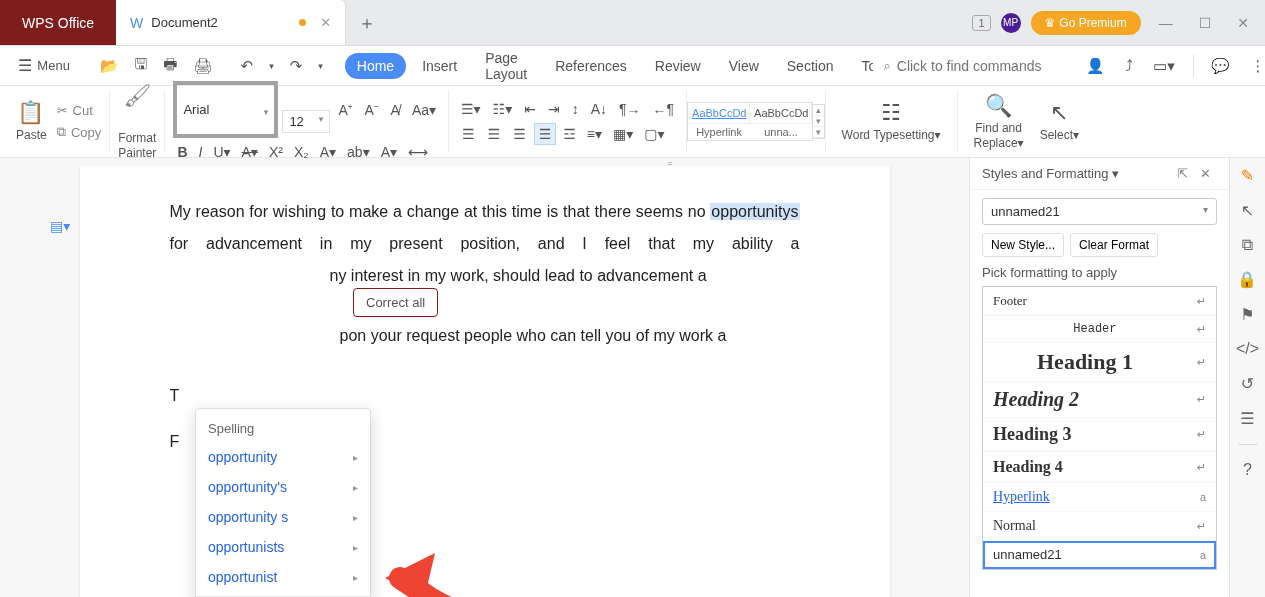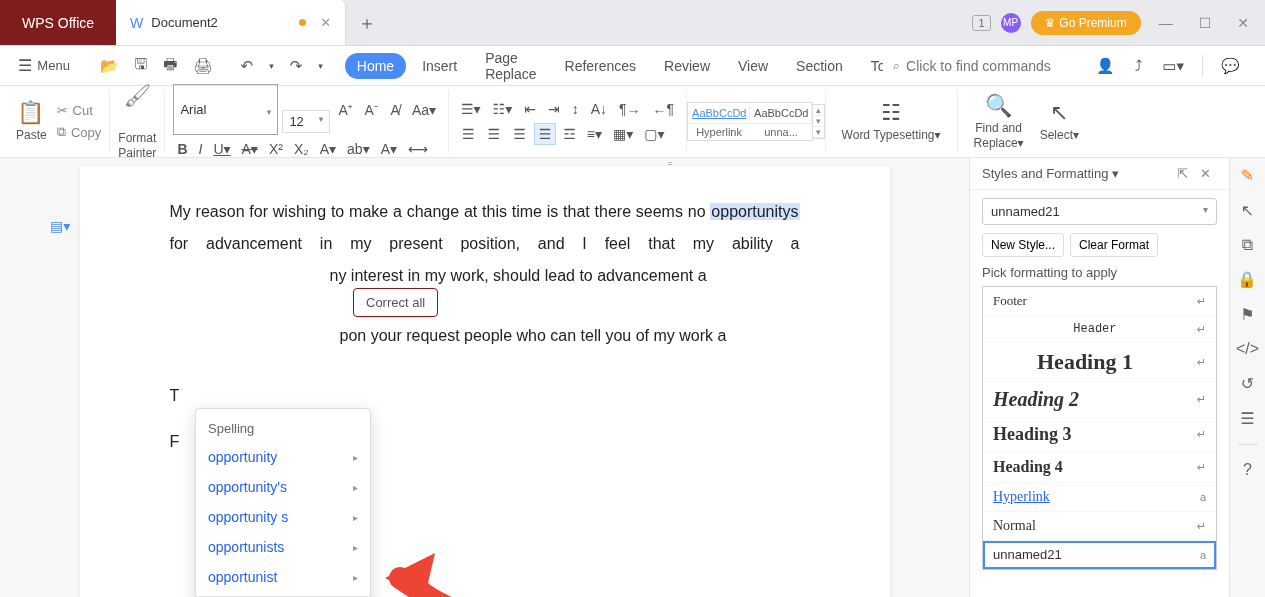--- a/index.html
+++ b/index.html
@@ -7,21 +7,21 @@
 
 
 .titlebar { height: 46px; background: #e8eaed; display: flex; align-items: center; border-bottom: 1px solid #ddd; }
 .app-tab { background: #7f1d1d; color: #fff; height: 100%; padding: 0 22px; display: flex; align-items: center; font-size: 14px; }
 .doc-tab { background: #fff; height: 100%; padding: 0 14px; display: flex; align-items: center; gap: 8px; border-right: 1px solid #ddd; border-top-right-radius: 6px; position: relative; min-width: 230px;}
 .doc-tab .doc-icon { color: #4a8cf7; font-size: 14px; }
 .dirty-dot { width: 7px; height: 7px; border-radius: 50%; background: #f0a020; margin-left: auto; margin-right: 6px; }
 .add-tab { padding: 0 12px; color: #666; font-size: 18px; cursor: pointer; }
 .titlebar-right { margin-left: auto; display: flex; align-items: center; gap: 10px; padding-right: 8px; }
 .square-badge { border: 1px solid #aaa; border-radius: 3px; padding: 1px 5px; font-size: 11px; color: #666; }
-.avatar { width: 20px; height: 20px; border-radius: 50%; background: #8b5cf6; color: #fff; font-size: 10px; display: flex; align-items: center; justify-content: center; }
+.avatar { width: 20px; height: 20px; border-radius: 50%; background: #4c1d95; color: #fff; font-size: 10px; display: flex; align-items: center; justify-content: center; }
 .premium { background: #f5a623; color: #fff; border-radius: 14px; padding: 5px 14px; font-size: 12px; display: flex; align-items: center; gap: 4px; }
 .win-ctrl { color: #888; padding: 0 8px; font-size: 14px; cursor: pointer; }
 
 
 .menubar { height: 40px; background: #fff; border-bottom: 1px solid #e5e5e5; display: flex; align-items: center; padding: 0 10px; gap: 4px; }
 .menu-btn { display: flex; align-items: center; gap: 5px; padding: 4px 8px; color: #555; cursor: pointer; }
 .hamburger { font-size: 16px; }
 .tool-icon { color: #555; padding: 4px 6px; cursor: pointer; font-size: 15px; }
 .menu-sep { width: 1px; height: 22px; background: #e0e0e0; margin: 0 4px; }
 .ribbon-tab { padding: 5px 12px; color: #555; cursor: pointer; font-size: 14px; }
@@ -34,21 +34,21 @@
 .ribbon { height: 72px; background: #fff; border-bottom: 1px solid #e5e5e5; display: flex; align-items: stretch; padding: 4px 8px; }
 .ribbon-group { display: flex; flex-direction: column; justify-content: center; padding: 0 8px; border-right: 1px solid #eee; position: relative; }
 .ribbon-group.row { flex-direction: row; align-items: center; }
 .paste-col { display: flex; flex-direction: column; align-items: center; justify-content: center; gap: 2px; }
 .paste-icon { font-size: 22px; color: #e7a45a; }
 .small-label { font-size: 12px; color: #555; text-align: center; line-height: 1.2; }
 .cut-copy { display: flex; flex-direction: column; gap: 6px; margin-left: 10px; }
 .cut-copy .itm { display: flex; align-items: center; gap: 5px; color: #888; font-size: 13px; }
 .fmt-painter { display: flex; flex-direction: column; align-items: center; justify-content: center; gap: 2px; }
 .font-row { display: flex; align-items: center; gap: 4px; }
-.font-select { border: 1px solid #a3a3a3; padding: 17px 6px; font-size: 13px; min-width: 105px; display: flex; justify-content: space-between; align-items: flex-end; }
+.font-select { border: 4px solid #a3a3a3; padding: 17px 6px; font-size: 13px; min-width: 105px; display: flex; justify-content: space-between; align-items: flex-end; }
 .size-select { border: 1px solid #ddd; padding: 3px 6px; font-size: 13px; min-width: 48px; display: flex; justify-content: space-between; margin-top: 24px; }
 .icon-btn { padding: 2px 4px; color: #555; cursor: pointer; font-size: 14px; }
 .style-row { display: flex; align-items: center; gap: 3px; margin-top: 4px; }
 .bold { font-weight: bold; }
 .italic { font-style: italic; }
 .underline { text-decoration: underline; }
 .strike { text-decoration: line-through; }
 .hilite { position: relative; }
 .hilite::after { content: ''; position: absolute; bottom: -2px; left: 2px; right: 2px; height: 3px; background: #ffeb3b; }
 .fcolor::after { content: ''; position: absolute; bottom: -2px; left: 2px; right: 2px; height: 3px; background: #d32f2f; }
@@ -152,21 +152,21 @@
   <span class="tool-icon">🖶</span>
   <span class="tool-icon">🖨</span>
   <div class="menu-sep"></div>
   <span class="tool-icon">↶</span>
   <span class="tool-icon" style="font-size:9px;">▾</span>
   <span class="tool-icon">↷</span>
   <span class="tool-icon" style="font-size:9px;">▾</span>
   <div class="menu-sep"></div>
   <span class="ribbon-tab active">Home</span>
   <span class="ribbon-tab">Insert</span>
-  <span class="ribbon-tab">Page Replace</span>
+  <span class="ribbon-tab">Page Layout</span>
   <span class="ribbon-tab">References</span>
   <span class="ribbon-tab">Review</span>
   <span class="ribbon-tab">View</span>
   <span class="ribbon-tab">Section</span>
   <span class="ribbon-tab" style="width:30px;overflow:hidden;white-space:nowrap;">To</span>
   <div class="search-box">
     <span style="color:#888;">⌕</span>
     <input placeholder="Click to find commands" style="">
   </div>
   <div class="menubar-right">

